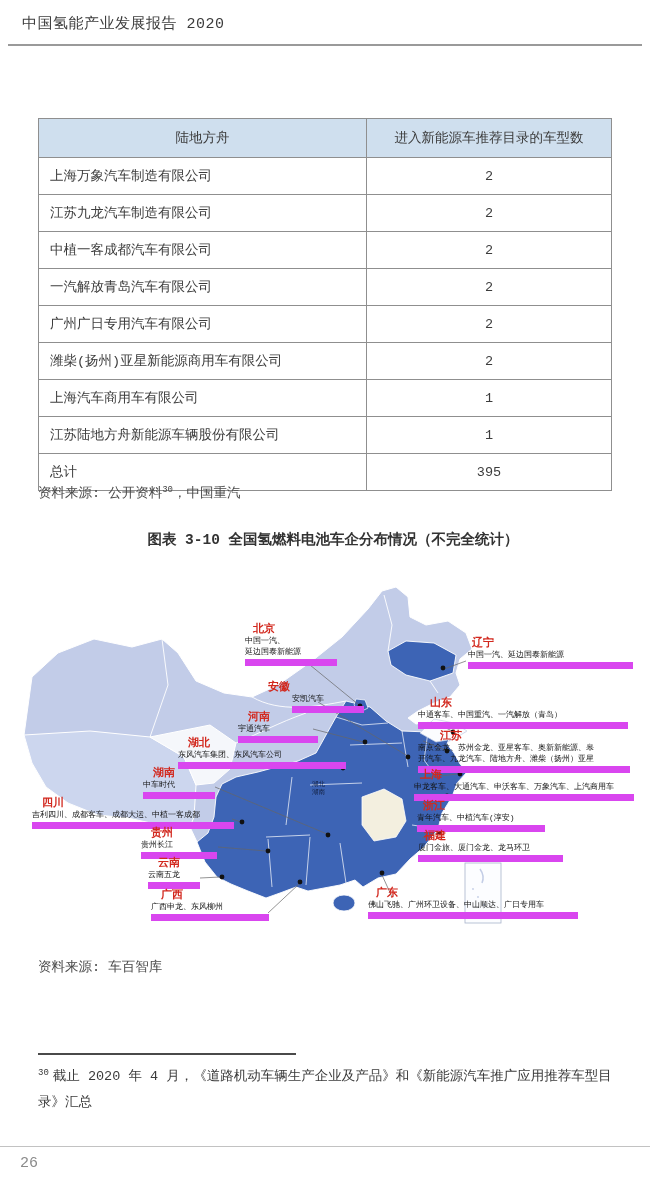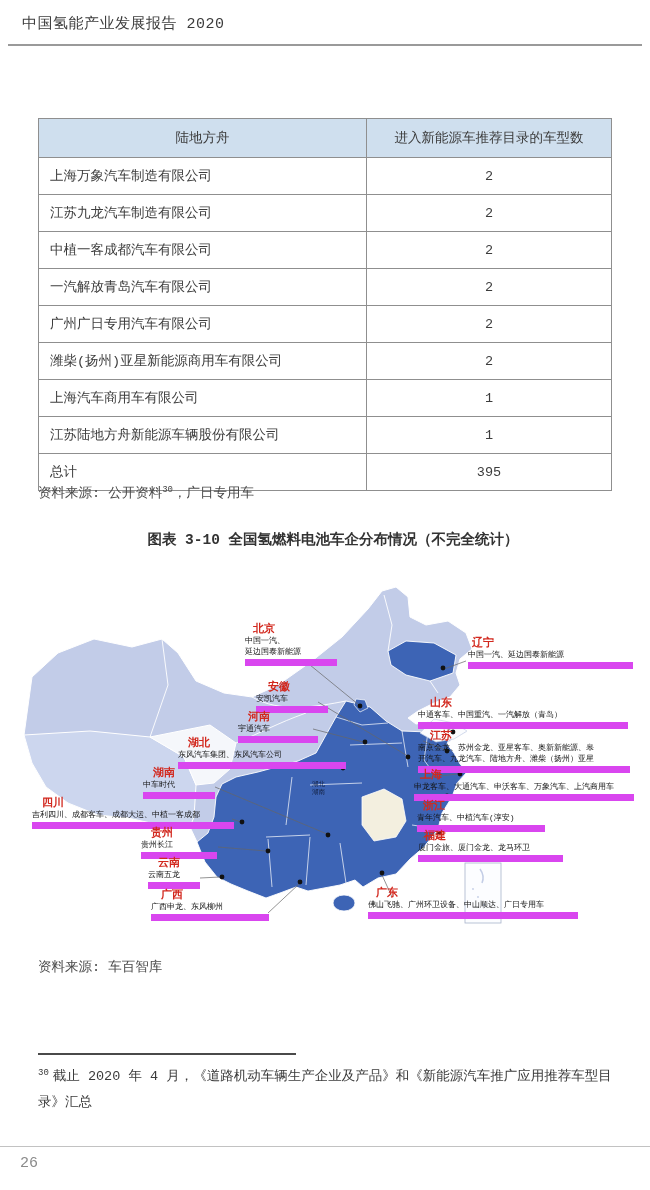--- a/index.html
+++ b/index.html
@@ -85,21 +85,21 @@
           <td class="c1">1</td>
         </tr>
         <tr>
           <td class="c0">总计</td>
           <td class="c1">395</td>
         </tr>
       </tbody>
   </table>
 
   <div class="src-line" style="top:484px;">
-    <span>资料来源: 公开资料</span><sup>30</sup><span>，广日专用车</span>
+    <span>资料来源: 公开资料</span><sup>30</sup><span>，中国重汽</span>
   </div>
 
   <div class="fig-caption">图表 3-10 全国氢燃料电池车企分布情况（不完全统计）</div>
 
   <div class="map">
     <svg width="630" height="350" viewBox="0 0 630 350">
 
       <path d="M 14,150 L 22,92 L 48,68 L 84,54 L 122,62 L 152,54 L 168,68 L 186,96 L 214,108 L 242,112
            L 268,100 L 302,76 L 332,52 L 358,24 L 372,6 L 386,2 L 398,12 L 400,32 L 416,40 L 438,36 L 456,48
            L 462,64 L 450,74 L 446,88 L 450,100 L 440,112 L 424,118 L 408,126 L 398,133 L 406,139 L 422,136
@@ -210,21 +210,21 @@
         </div>
       </div>
       <div class="map-label" style="left: 458px; top: 52px;">
         <div class="prov" style="margin-left: 4px;">辽宁</div>
         <div class="cos" style="width: 165px;">
           <div>中国一汽、延边国泰新能源</div>
         </div>
       </div>
       <div class="map-label" style="left: 246px; top: 96px;">
         <div class="prov" style="margin-left: 12px;">安徽</div>
-        <div class="cos" style="width: 72px;">
+        <div class="cos" style="width: 72px; margin-left: 36px;">
           <div>安凯汽车</div>
         </div>
       </div>
       <div class="map-label" style="left: 228px; top: 126px;">
         <div class="prov" style="margin-left: 10px;">河南</div>
         <div class="cos" style="width: 80px;">
           <div>宇通汽车</div>
         </div>
       </div>
       <div class="map-label" style="left: 168px; top: 152px;">
@@ -263,21 +263,21 @@
           <div>广西申龙、东风柳州</div>
         </div>
       </div>
       <div class="map-label" style="left: 408px; top: 112px;">
         <div class="prov" style="margin-left: 12px;">山东</div>
         <div class="cos" style="width: 210px;">
           <div>中通客车、中国重汽、一汽解放（青岛）</div>
         </div>
       </div>
       <div class="map-label" style="left: 408px; top: 145px;">
-        <div class="prov" style="margin-left: 12px;">江苏</div>
+        <div class="prov" style="margin-left: 22px;">江苏</div>
         <div class="cos" style="width: 212px;">
           <div>南京金龙、苏州金龙、亚星客车、奥新新能源、皋</div>
           <div>开汽车、九龙汽车、陆地方舟、潍柴（扬州）亚星</div>
         </div>
       </div>
       <div class="map-label" style="left: 404px; top: 184px;">
         <div class="prov" style="margin-left: 6px;">上海</div>
         <div class="cos" style="width: 220px;">
           <div>申龙客车、大通汽车、申沃客车、万象汽车、上汽商用车</div>
         </div>

